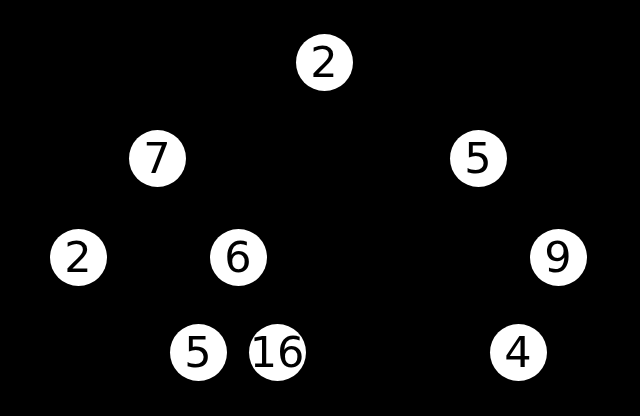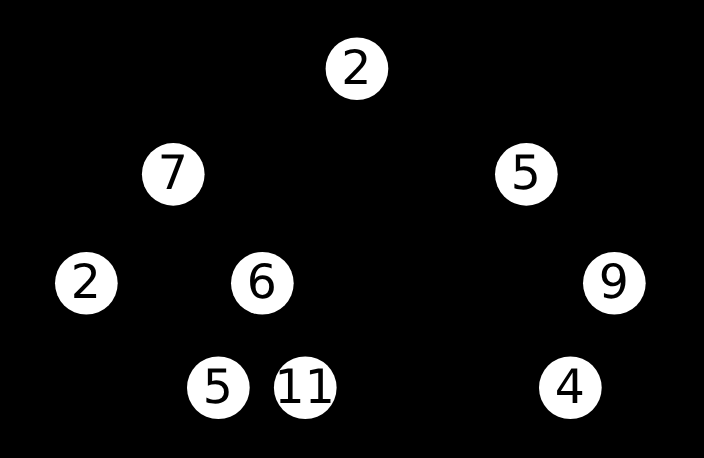--- a/index.html
+++ b/index.html
@@ -65,18 +65,18 @@
   <div class="node n4">
     <span>6</span>
   </div>
   <div class="node n5">
     <span>9</span>
   </div>
   <div class="node n6">
     <span>5</span>
   </div>
   <div class="node n7">
-    <span>11</span>
+    <span>16</span>
   </div>
   <div class="node n8">
     <span>4</span>
   </div>
 </div>
 
 </body></html>

